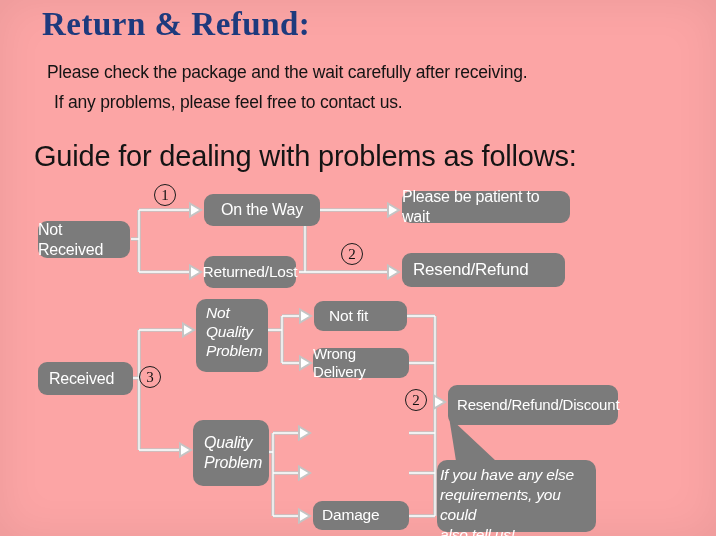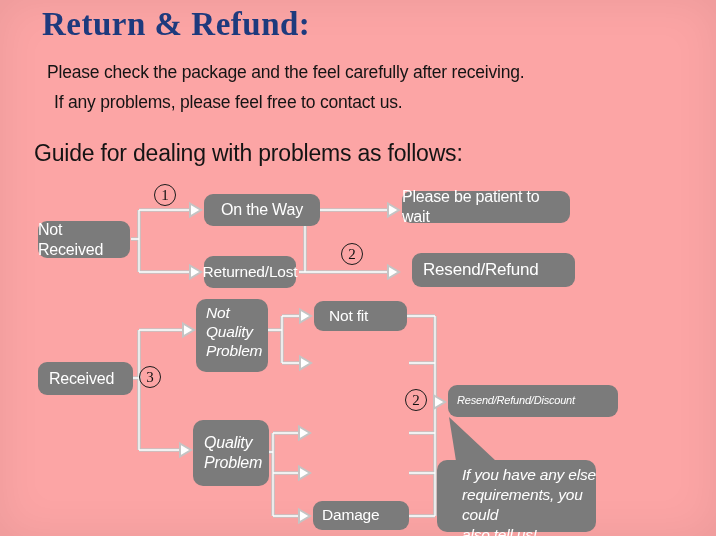--- a/index.html
+++ b/index.html
@@ -13,21 +13,21 @@
   }
   .title{
     position:absolute;left:42px;top:6px;
     font-family:"Liberation Serif", serif;
     font-weight:700;font-size:33px;
     color:var(--title-navy,#1e3a7d);
     letter-spacing:0.5px;
   }
   .intro1{position:absolute;left:47px;top:62px;font-size:17.5px;color:var(--body-text,#111);letter-spacing:-0.2px;}
   .intro2{position:absolute;left:54px;top:92px;font-size:17.5px;color:var(--body-text,#111);letter-spacing:-0.2px;}
-  .guide{position:absolute;left:34px;top:140px;font-size:23px;color:var(--body-text,#111);letter-spacing:-0.2px;text-align:center;}
+  .guide{position:absolute;left:34px;top:140px;font-size:29px;color:var(--body-text,#111);letter-spacing:-0.2px;text-align:center;}
 
   svg.wires{position:absolute;left:0;top:0;z-index:1;}
   .pipes path{stroke:var(--connector-gray,#c4c4c4);stroke-width:3.6;fill:none;}
   .pipes-inner path{stroke:#ffffff;stroke-width:1.3;fill:none;}
   .chev{fill:#ffffff;stroke:var(--connector-gray,#c4c4c4);stroke-width:2;}
   .tail{fill:var(--node-gray,#7b7b7b);stroke:none;}
 
   .node{
     position:absolute;z-index:2;
     background:var(--node-gray,#7b7b7b);
@@ -51,21 +51,21 @@
     box-sizing:border-box;
     background:transparent;
   }
 </style>
 </head>
 <body>
 
 <div id="page">
 
   <div class="title">Return &amp; Refund:</div>
-  <div class="intro1">Please check the package and the feel carefully after receiving.</div>
+  <div class="intro1">Please check the package and the wait carefully after receiving.</div>
   <div class="intro2">If any problems, please feel free to contact us.</div>
   <div class="guide">Guide for dealing with problems as follows:</div>
 
   <svg class="wires" width="716" height="536" viewBox="0 0 716 536">
     <g class="pipes" id="pipes">
       <path d="M131 239 H139 M139 210 V272 M139 210 H191 M139 272 H191"></path>
       <path d="M296 210 H305 M299 272 H305 M305 210 V272 M305 210 H389 M305 272 H389"></path>
       <path d="M133 378 H139 M139 330 V450 M139 330 H184 M139 450 H181"></path>
       <path d="M268 330 H282 M282 316 V363 M282 316 H301 M282 363 H301"></path>
       <path d="M267 452 H273 M273 433 V516 M273 433 H300 M273 473 H300 M273 516 H300"></path>
@@ -93,35 +93,36 @@
       <polygon class="chev" points="299,509.5 310,516 299,522.5"></polygon>
       <polygon class="chev" points="434,395.5 445,402 434,408.5"></polygon>
     </g>
     <polygon class="tail" points="449,417 496,461 456,461"></polygon>
   </svg>
 
   <div class="node" style="left:38px;top:221px;width:92px;height:37px;">Not Received</div>
   <div class="node" style="left:204px;top:194px;width:116px;height:32px;">On the Way</div>
   <div class="node" style="left:204px;top:256px;width:92px;height:32px;font-size:15.5px;">Returned/Lost</div>
   <div class="node" style="left:402px;top:191px;width:168px;height:32px;">Please be patient to wait</div>
-  <div class="node ta-left" style="left:412px;top:253px;width:163px;height:34px;padding-left:11px;font-size:17px;">Resend/Refund</div>
+  <div class="node ta-left" style="left:402px;top:253px;width:163px;height:34px;padding-left:11px;font-size:17px;">Resend/Refund</div>
 
   <div class="node ta-left" style="left:38px;top:362px;width:95px;height:33px;padding-left:11px;">Received</div>
   <div class="node ta-left pre" style="left:196px;top:299px;width:72px;height:73px;padding-left:10px;font-size:15.5px;border-radius:10px;align-items:flex-start;padding-top:5px;">Not
 Quality
 Problem</div>
   <div class="node ta-left" style="left:314px;top:301px;width:93px;height:30px;padding-left:15px;font-size:15.5px;">Not fit</div>
+  <div class="node" style="left:313px;top:348px;width:96px;height:30px;font-size:15px;">Wrong Delivery</div>
 
   <div class="node ta-left pre" style="left:193px;top:420px;width:76px;height:66px;padding-left:11px;font-size:16px;border-radius:10px;">Quality
 Problem</div>
   <div class="node ta-left" style="left:313px;top:501px;width:96px;height:29px;padding-left:9px;font-size:15.5px;">Damage</div>
 
-  <div class="node ta-left" style="left:448px;top:385px;width:170px;height:32px;padding-left:9px;font-size:11px;font-style:italic;">Resend/Refund/Discount</div>
+  <div class="node ta-left" style="left:448px;top:385px;width:170px;height:40px;padding-left:9px;font-size:15px;">Resend/Refund/Discount</div>
 
-  <div class="node ta-left pre" style="left:437px;top:460px;width:159px;height:72px;padding-left:25px;font-size:15.5px;border-radius:10px;align-items:flex-start;padding-top:5px;line-height:1.3;">If you have any else
+  <div class="node ta-left pre" style="left:437px;top:460px;width:159px;height:72px;padding-left:3px;font-size:15.5px;border-radius:10px;align-items:flex-start;padding-top:5px;line-height:1.3;">If you have any else
 requirements, you could
 also tell us!</div>
 
   <div class="marker" style="left:154px;top:184px;">1</div>
   <div class="marker" style="left:341px;top:243px;">2</div>
   <div class="marker" style="left:139px;top:366px;">3</div>
   <div class="marker" style="left:405px;top:389px;">2</div>
 
 </div>
 

